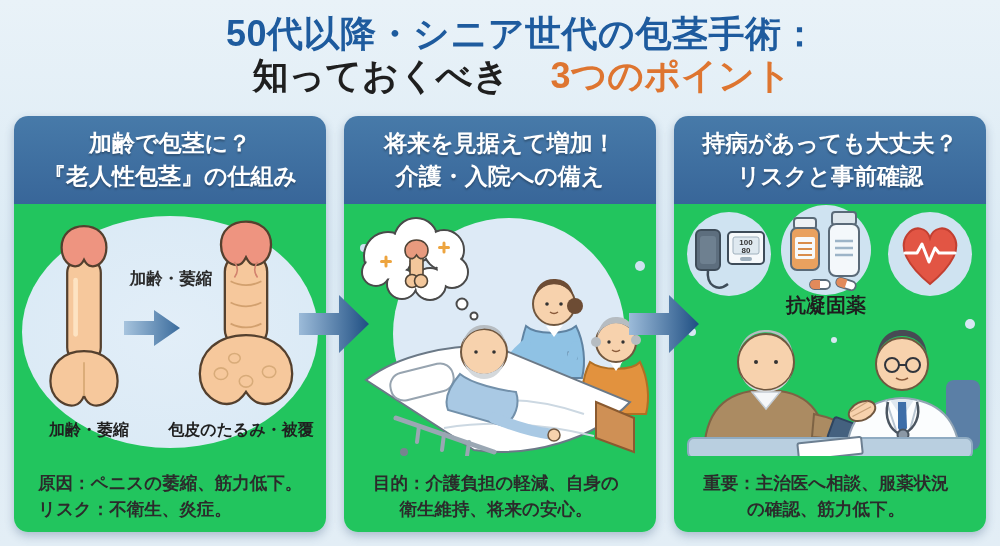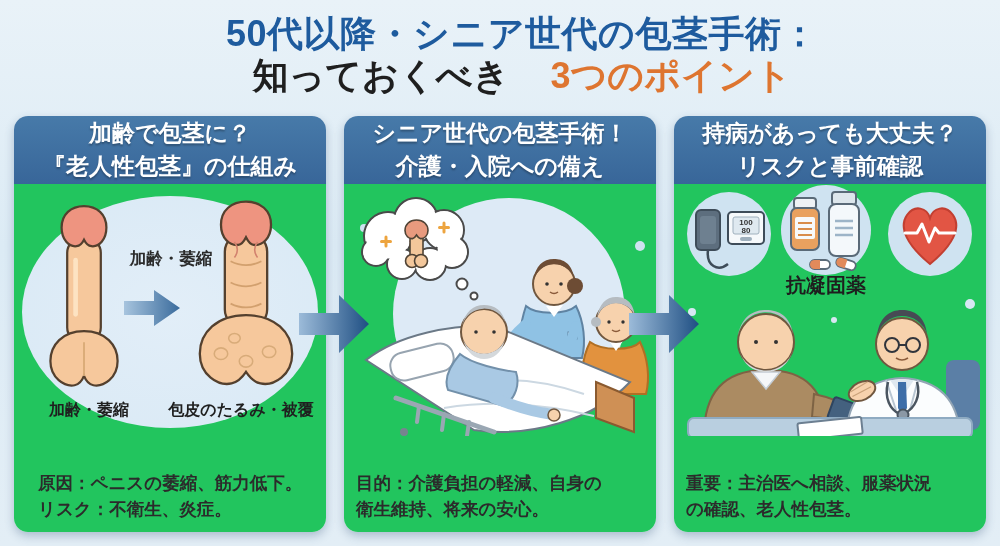--- a/index.html
+++ b/index.html
@@ -14,33 +14,33 @@
   .title-l2 { font-size:36px; color:#1f1f1f; margin-top:1px; }
   .title-l2 .hl { color:#de7530;margin-left:41px; }
   
   .cards { position:absolute; top:116px; left:14px; display:flex; gap:18px; }
   .card {
     width:312px; height:416px; display:flex; flex-direction:column;
     border-radius:14px; background:#ffffff;
     box-shadow:0 4px 10px rgba(42,77,117,0.30);
   }
   .card-header {
-    height:68px; box-sizing:border-box; border-radius:14px 14px 0 0;
+    height:88px; box-sizing:border-box; border-radius:14px 14px 0 0;
     background:linear-gradient(180deg,#477aa9 0%, #386699 100%);
     color:#ffffff; font-weight:bold; font-size:23px; line-height:1.45;
     display:flex; flex-direction:column; justify-content:center; text-align:center;
     text-shadow:0 2px 2px rgba(0,0,0,0.28);
   }
   .card-body { position:relative; flex:1; border-radius:0 0 14px 14px; overflow:hidden; background:#22c55e; }
   .caption {
     position:absolute; left:12px; right:20px; bottom:10px;
     font-weight:bold; color:#2b2b2b; font-size:17.5px; line-height:1.5;
   }
   .caption.left  { text-align:left; padding-left:12px; }
-  .caption.center{ }
+  .caption.center{ text-align:center; }
   
   .p1-ellipse { position:absolute; left:8px; right:8px; top:12px; height:232px;
     background:radial-gradient(ellipse at center,#e2eef8 0%, #d9e9f5 100%); border-radius:50%; }
   .p1-fig-left  { position:absolute; left:28px;  top:18px; }
   .p1-fig-right { position:absolute; left:178px; top:8px;  }
   .p1-arrow     { position:absolute; left:110px; top:104px; }
   .p1-arrow-label { position:absolute; left:92px; top:64px; width:130px; text-align:center;
     font-weight:bold; font-size:16.5px; color:#2b2b2b; }
   .fig-label { position:absolute; top:216px; font-weight:bold; font-size:16px; color:#1f1f1f; text-align:center; }
   .fig-label.l { left:0; width:150px; }
@@ -110,21 +110,21 @@
 
         <div class="caption left">
           <div>原因：ペニスの萎縮、筋力低下。</div>
           <div>リスク：不衛生、炎症。</div>
         </div>
       </div>
     </div>
 
     <div class="card">
       <div class="card-header">
-        <div>シニア世代の包茎手術！</div>
+        <div>将来を見据えて増加！</div>
         <div>介護・入院への備え</div>
       </div>
       <div class="card-body">
         <svg width="312" height="252" viewBox="0 0 312 252">
           <circle cx="165" cy="130" r="116" fill="#ddeaf6"></circle>
           <circle cx="20" cy="44" r="4" fill="#cfe2f0"></circle>
           <circle cx="296" cy="62" r="5" fill="#cfe2f0"></circle>
 
           <g>
             <path d="M182,122 C176,140 174,158 178,174 L238,174 C242,158 240,138 232,122 C222,131 192,131 182,122 Z" fill="#8fc2e4" stroke="#5f83a2" stroke-width="2"></path>
@@ -304,21 +304,21 @@
 
           <g>
             <rect x="14" y="234" width="284" height="20" rx="6" fill="#b9cfe0" stroke="#8fabc2" stroke-width="2"></rect>
             <g transform="rotate(-6 156 244)">
               <rect x="124" y="236" width="64" height="17" rx="2" fill="#ffffff" stroke="#6c7f91" stroke-width="2"></rect>
             </g>
           </g>
         </svg>
         <div class="caption center">
           <div>重要：主治医へ相談、服薬状況</div>
-          <div>の確認、老人性包茎。</div>
+          <div>の確認、筋力低下。</div>
         </div>
       </div>
     </div>
   </div>
 
   <svg class="flow-arrow a1" viewBox="0 0 72 64">
     <defs>
         <linearGradient id="fa1" x1="0" y1="0" x2="1" y2="0">
       <stop offset="0" stop-color="#9cbbd9"></stop>
           <stop offset="1" stop-color="#1f4f83"></stop>

